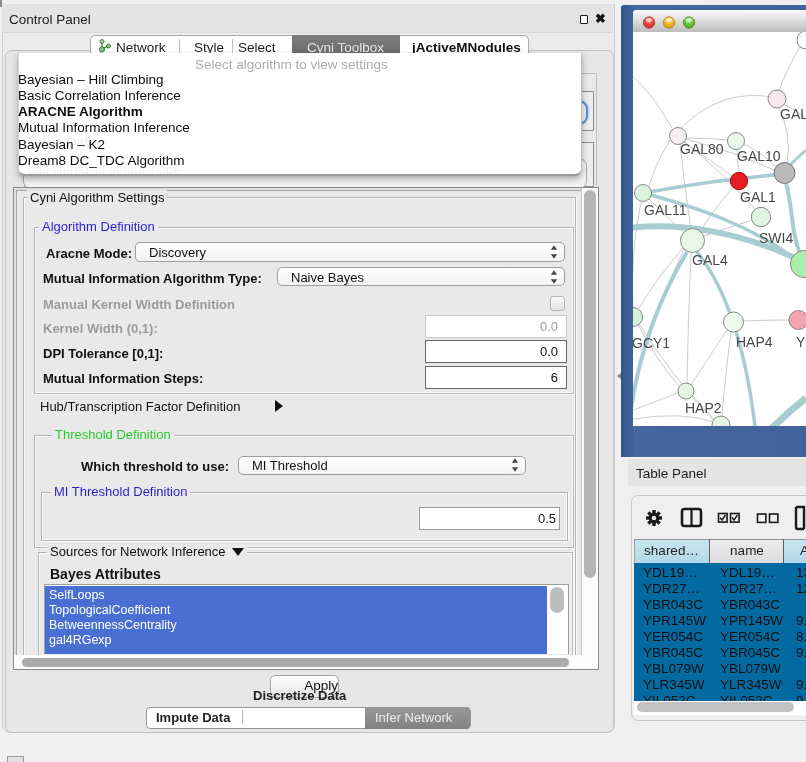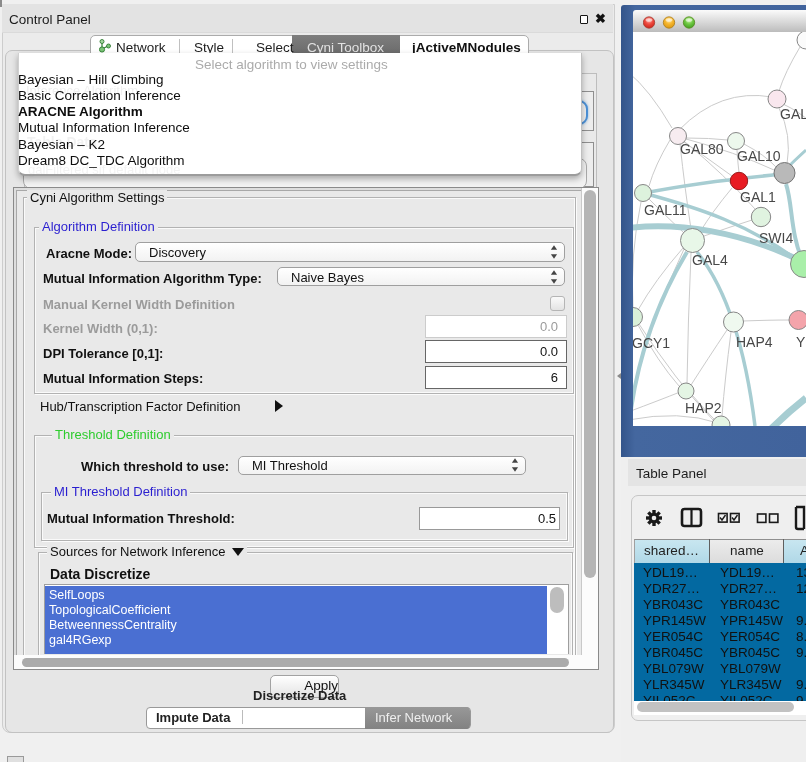--- a/index.html
+++ b/index.html
@@ -39,21 +39,21 @@
 <line x1="3" y1="10" x2="9" y2="7" stroke="#2e7d32" stroke-width="1.2"></line>
 <circle cx="3" cy="2.5" r="2" fill="#a5d6a0" stroke="#2f7d32" stroke-width="0.9"></circle>
 <circle cx="3" cy="10.5" r="2.6" fill="#7cc578" stroke="#2f7d32" stroke-width="0.9"></circle>
 <circle cx="9.5" cy="7" r="2" fill="#7cc578" stroke="#2f7d32" stroke-width="0.9"></circle>
 </svg>
 </div>
 <div class="abs" style="left:116px;top:40px;font-size:13.5px;color:#1d1d1d;">Network</div>
 <div class="abs" style="left:179px;top:39px;width:1px;height:14px;background:#c0c0c0;"></div>
 <div class="abs" style="left:194px;top:40px;font-size:13.5px;color:#1d1d1d;">Style</div>
 <div class="abs" style="left:232px;top:39px;width:1px;height:14px;background:#c0c0c0;"></div>
-<div class="abs" style="left:256px;top:40px;font-size:13.5px;color:#1d1d1d;">Select</div>
+<div class="abs" style="left:238px;top:40px;font-size:13.5px;color:#1d1d1d;">Select</div>
 <div class="abs" style="left:307px;top:40px;font-size:13.5px;color:#e2e2e2;">Cyni Toolbox</div>
 <div class="abs" style="left:412px;top:40px;font-size:13.5px;color:#111;font-weight:bold;">jActiveMNodules</div>
 
 <div class="abs" style="left:24px;top:73px;width:571px;height:113px;background:#e9e9e9;border:1px solid #bdbdbd;"></div>
 <div class="abs" style="left:29px;top:91px;width:563px;height:38px;border:1px solid #8f8f8f;background:#ededed;"></div>
 <div class="abs" style="left:29px;top:142px;width:563px;height:43px;border:1px solid #8f8f8f;background:#ededed;"></div>
 <div class="abs" style="left:30px;top:100px;width:554px;height:21px;border:2px solid #4b90d6;border-radius:9px;background:#eeeeee;box-shadow:0 0 3px #86b7e4;"></div>
 <div class="abs" style="left:23px;top:158px;width:562px;height:29px;border:1px solid #a9a9a9;border-radius:8px;background:#f2f2f2;"></div>
 
 <div class="abs" id="popup" style="left:18px;top:53px;width:562px;height:121px;background:#ffffff;border-left:1px solid #d0d0d0;border-right:1px solid #c0c0c0;border-bottom:2px solid #9c9c9c;border-radius:0 0 7px 7px;box-shadow:0 3px 6px rgba(0,0,0,0.3);"></div>
@@ -113,26 +113,25 @@
   <div class="combo" style="left:224px;top:267.5px;width:286px;height:17px;">
         <span class="ct">MI Threshold</span>
     <svg class="spin" viewBox="0 0 9 15">
           <path d="M4.5 0 L8 5 L1 5 Z" fill="#444"></path>
           <path d="M4.5 15 L8 10 L1 10 Z" fill="#444"></path>
         </svg>
   </div>
 
   <div class="group" style="left:27px;top:304px;width:525px;height:47px;"></div>
   <div class="gtitle" style="left:37px;top:296px;color:#2a1fd0;">MI Threshold Definition</div>
-  <div class="lbl b" style="position:absolute;left:33px;top:323px;">Mutual Information Threshold:</div>
   <div class="field" style="left:405px;top:319px;width:136px;height:21px;border:1px solid #999;color:#111;line-height:21px;padding-right:3px;">0.5</div>
 
   <div class="group" style="left:24px;top:364px;width:533px;height:110px;"></div>
   <div class="gtitle" style="left:33px;top:356px;color:#111;">Sources for Network Inference <span style="display:inline-block;width:0;height:0;border-top:8px solid #111;border-left:6.5px solid transparent;border-right:6.5px solid transparent;margin-left:3px;"></span></div>
-  <div class="lbl b" style="position:absolute;left:36px;top:378px;font-size:14px;">Data Discretize</div>
+  <div class="lbl b" style="position:absolute;left:36px;top:378px;font-size:14px;">Bayes Attributes</div>
 
   <div style="position:absolute;left:30px;top:396px;width:523px;height:69px;background:#fff;border:1px solid #9e9e9e;border-bottom:none;overflow:hidden;">
     <div style="position:absolute;left:0;top:1px;width:502px;height:68px;background:#4a6fd2;"></div>
     <div style="position:absolute;left:4px;top:3px;font-size:12.5px;color:#fff;line-height:15.1px;white-space:nowrap;">SelfLoops<br>TopologicalCoefficient<br>BetweennessCentrality<br>gal4RGexp</div>
     <div style="position:absolute;left:505px;top:2px;width:14px;height:26px;background:#bdbdbd;border-radius:7px;"></div>
   </div>
 
   <div style="position:absolute;left:567px;top:0;width:17px;height:467px;background:#fcfcfc;border-left:1px solid #c9c9c9;"></div>
   <div style="position:absolute;left:570px;top:2px;width:12px;height:388px;background:#b5b5b5;border-radius:6px;"></div>
   <div style="position:absolute;left:567px;top:467px;width:17px;height:14px;background:#fcfcfc;"></div>

